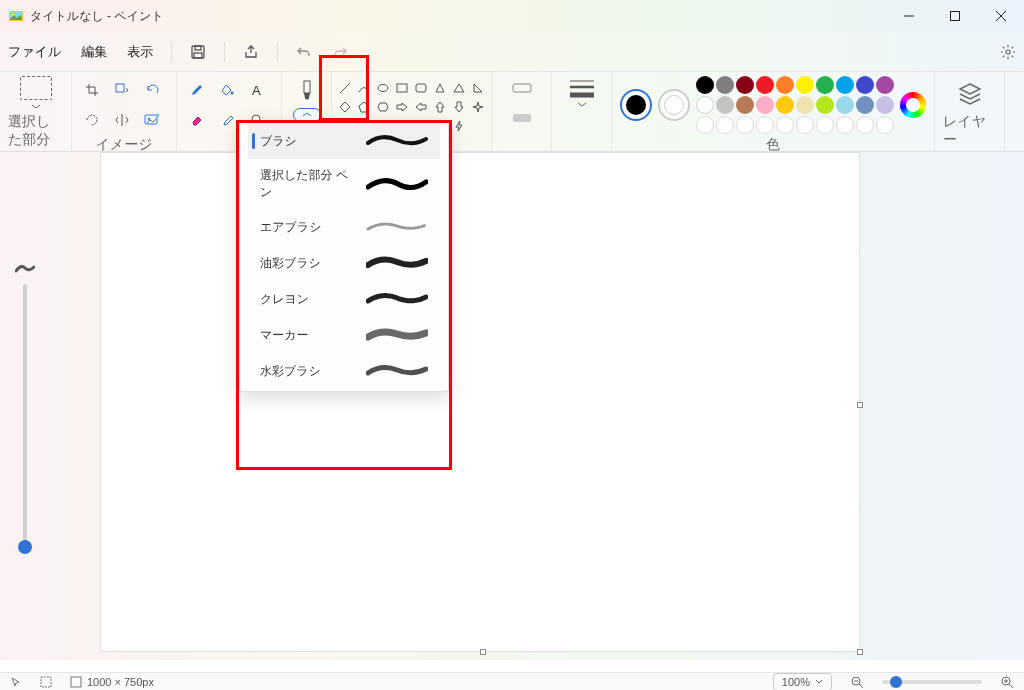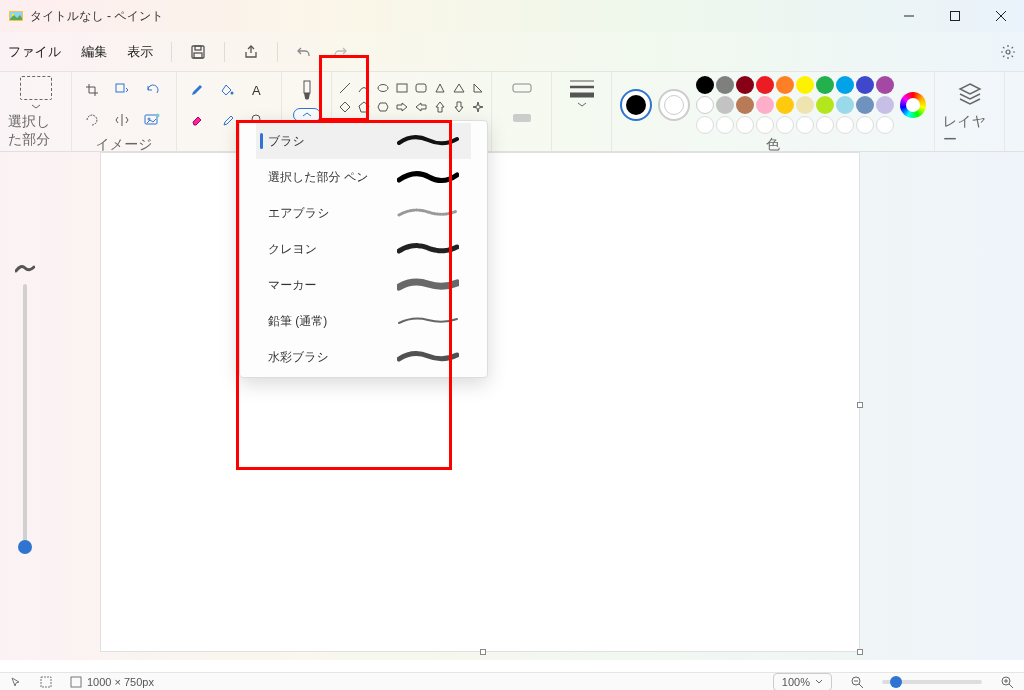--- a/index.html
+++ b/index.html
@@ -62,21 +62,21 @@
   .rainbow::after { content:""; position:absolute; inset:6px; border-radius:50%; background:#fff; }
 
   
   .layers-group { width:70px; }
   .layers-ico { width:28px; height:28px; }
 
   
   .hl { position:absolute; border:3px solid #ff0000; pointer-events:none; z-index:100; }
 
   
-  .dropdown { position:absolute; left:239px; top:120px; width:249px; background:#fdfdfd; border:1px solid #ddd; border-radius:4px; box-shadow:0 6px 20px rgba(0,0,0,.15); z-index:50; padding:2px 16px; }
+  .dropdown { position:absolute; left:239px; top:120px; width:210px; background:#fdfdfd; border:1px solid #ddd; border-radius:4px; box-shadow:0 6px 20px rgba(0,0,0,.15); z-index:50; padding:2px 8px; }
   .dd-item { display:flex; align-items:center; justify-content:space-between; padding:8px 12px; font-size:12px; color:#333; gap:10px; }
   .dd-item .stroke { width:62px; height:20px; display:flex; align-items:center; justify-content:center; }
   .dd-item.selected { background:#f0f0f0; position:relative; }
   .dd-item.selected::before { content:""; position:absolute; left:4px; top:10px; bottom:10px; width:3px; background:#2f74d0; border-radius:2px; }
 
   
   .workspace { position:absolute; top:152px; left:0; right:0; bottom:30px; background: linear-gradient(90deg,#fbf2f4 0%, #f9f7ee 30%, #f1f8f0 60%, #eef4fa 100%); display:flex; }
   .thick-slider { width:50px; display:flex; flex-direction:column; align-items:center; padding-top:110px; gap:10px; }
   .slider-track { width:4px; height:270px; background:#d0d0d0; border-radius:2px; position:relative; }
   .slider-thumb { position:absolute; bottom:0; left:-5px; width:14px; height:14px; border-radius:50%; background:#2f74d0; }
@@ -529,40 +529,40 @@
     </div>
     <div class="dd-item">
       <span>エアブラシ</span>
       <span class="stroke">
         <svg width="62" height="20">
           <path d="M2 12 Q16 4 31 9 T60 8" stroke="#999" stroke-width="3" fill="none" stroke-dasharray="1 2" stroke-linecap="round"></path>
         </svg>
       </span>
     </div>
     <div class="dd-item">
+      <span>油彩ブラシ</span>
+      <span class="stroke">
+        <svg width="62" height="20">
+          <path d="M2 12 Q16 3 31 9 T60 8" stroke="#222" stroke-width="6" fill="none" stroke-linecap="round"></path>
+        </svg>
+      </span>
+    </div>
+    <div class="dd-item">
       <span>クレヨン</span>
       <span class="stroke">
         <svg width="62" height="20">
           <path d="M2 12 Q16 3 31 9 T60 8" stroke="#222" stroke-width="5" fill="none" stroke-linecap="round" stroke-dasharray="3 1"></path>
         </svg>
       </span>
     </div>
     <div class="dd-item">
       <span>マーカー</span>
       <span class="stroke">
         <svg width="62" height="20">
           <path d="M2 12 Q16 4 31 9 T60 8" stroke="#444" stroke-width="7" fill="none" stroke-linecap="round" opacity="0.8"></path>
-        </svg>
-      </span>
-    </div>
-    <div class="dd-item">
-      <span>鉛筆 (通常)</span>
-      <span class="stroke">
-        <svg width="62" height="20">
-          <path d="M2 12 Q16 5 31 9 T60 8" stroke="#666" stroke-width="2" fill="none" stroke-linecap="round"></path>
         </svg>
       </span>
     </div>
     <div class="dd-item">
       <span>水彩ブラシ</span>
       <span class="stroke">
         <svg width="62" height="20">
           <path d="M2 12 Q16 3 31 9 T60 8" stroke="#333" stroke-width="5" fill="none" stroke-linecap="round" opacity="0.85"></path>
         </svg>
       </span>

